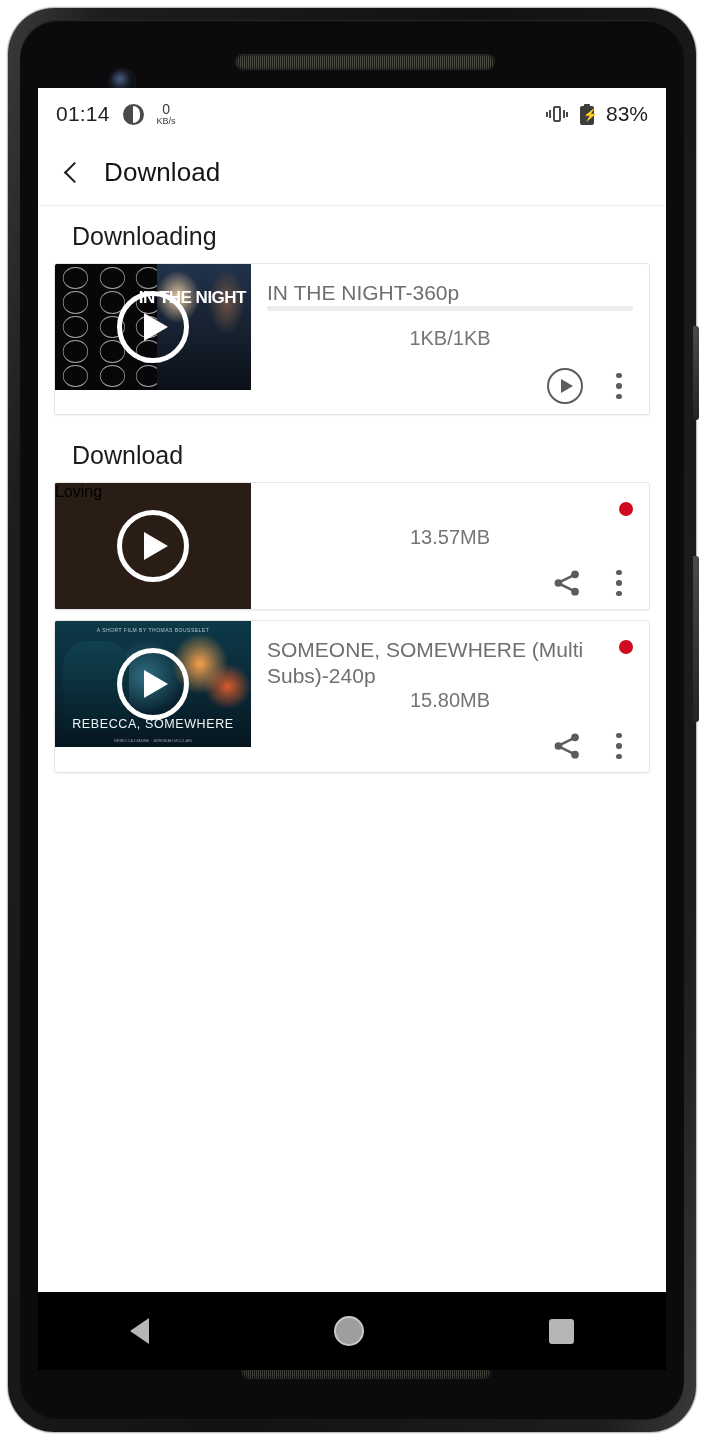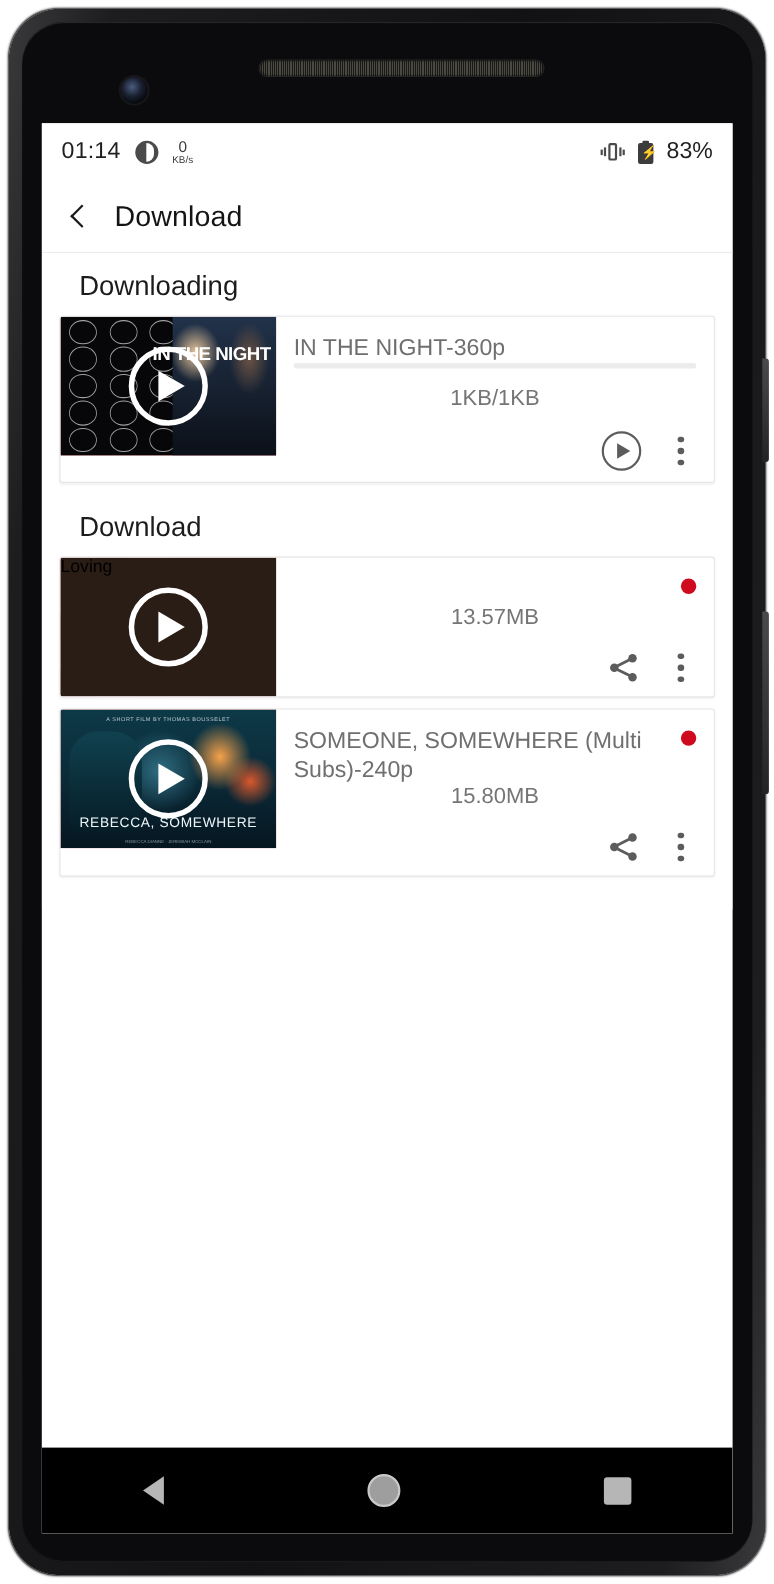--- a/index.html
+++ b/index.html
@@ -57,21 +57,21 @@
     position: absolute; right: -3px;
     width: 6px; border-radius: 0 3px 3px 0;
     background: linear-gradient(180deg,#4a4a4c,#232325);
   }
   .btn-power  { top: 318px; height: 94px; }
   .btn-volume { top: 548px; height: 166px; }
 
   
   .screen {
     position: absolute;
-    left: 38px; top: 112px;
+    left: 38px; top: 88px;
     width: 628px; height: 1282px;
     background: #ffffff;
     overflow: hidden;
   }
 
   
   .status-bar {
     height: 52px;
     display: flex; align-items: center;
     padding: 0 18px;
@@ -152,21 +152,21 @@
     border: 1px solid #e6e6e6;
     border-radius: 3px;
     display: flex;
     box-shadow: 0 1px 2px rgba(0,0,0,.06);
     overflow: hidden;
   }
 
   .thumb {
     position: relative;
     width: 196px; min-width: 196px; height: 126px;
-    background: #7f1d1d;
+    background: #a3a3a3;
     overflow: hidden;
   }
   .play-overlay {
     position: absolute; left: 50%; top: 50%;
     transform: translate(-50%,-50%);
     width: 72px; height: 72px; border-radius: 50%;
     border: 5px solid #ffffff;
     display: flex; align-items: center; justify-content: center;
   }
   .play-overlay::after {

